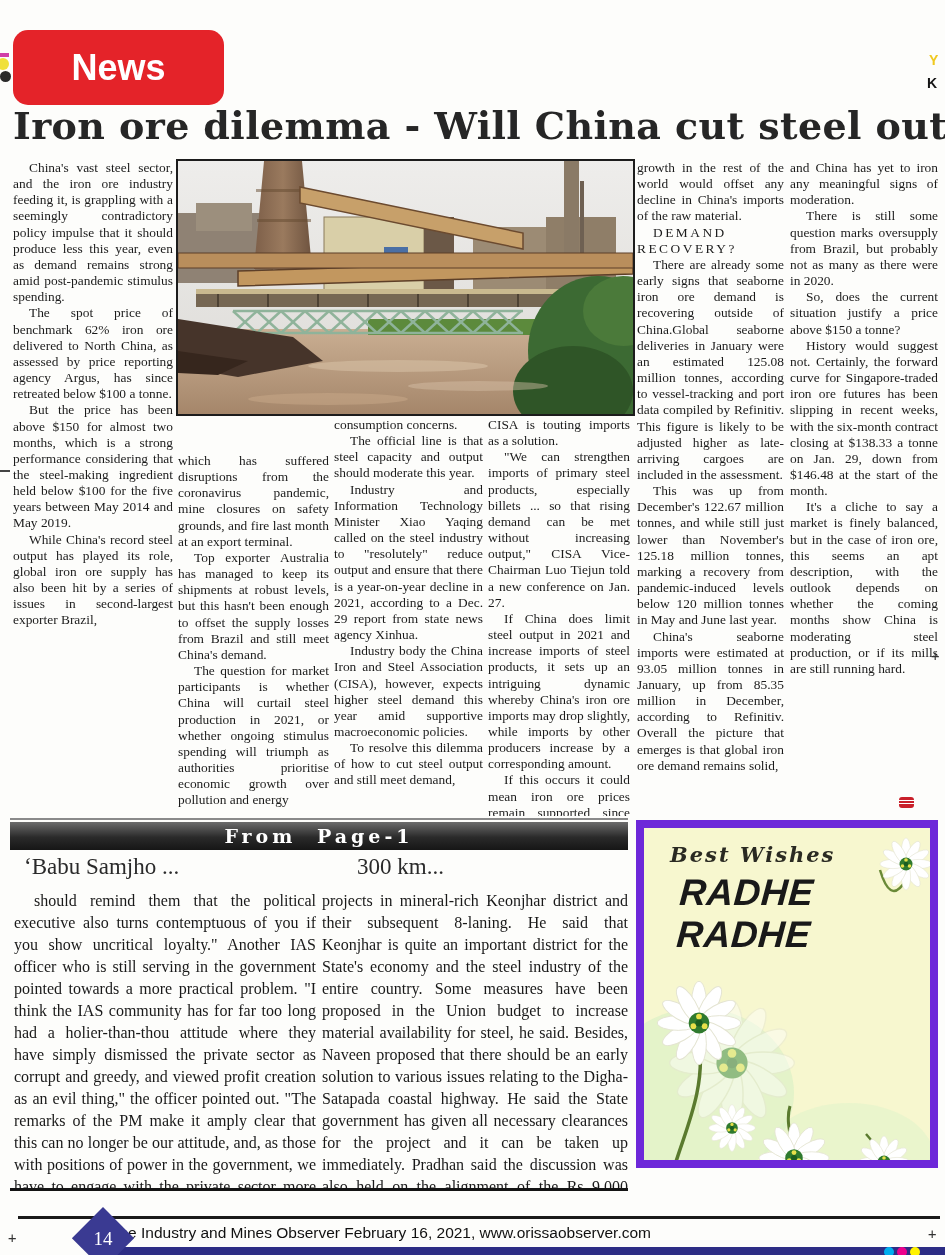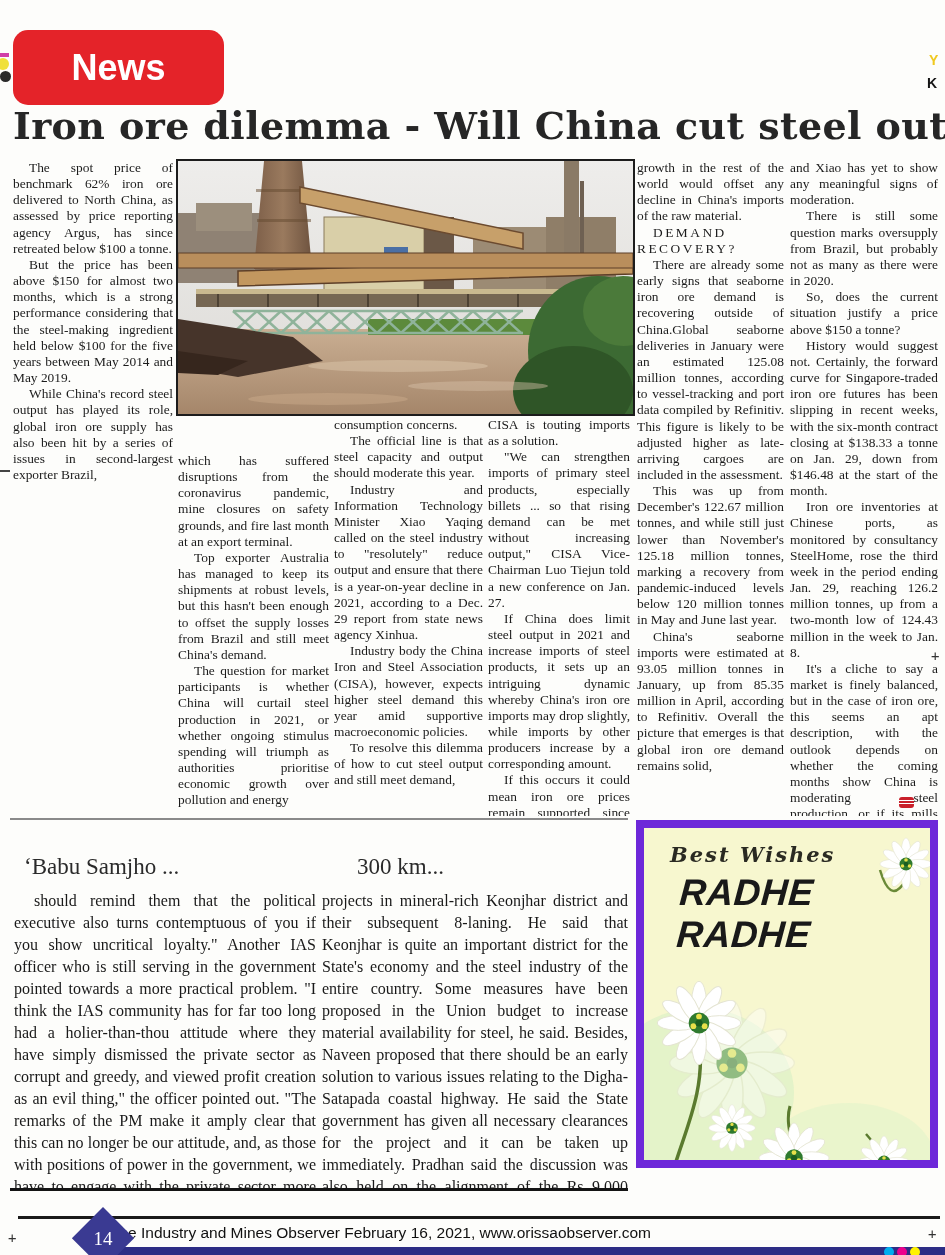--- a/index.html
+++ b/index.html
@@ -225,20 +225,21 @@
       <ellipse cx="395" cy="230" rx="60" ry="45" fill="#2f5527"></ellipse>
       <ellipse cx="445" cy="150" rx="40" ry="35" fill="#4b7a3a"></ellipse>
 
       <ellipse cx="220" cy="205" rx="90" ry="6" fill="#d8c2a8" opacity="0.55"></ellipse>
       <ellipse cx="300" cy="225" rx="70" ry="5" fill="#d8c2a8" opacity="0.45"></ellipse>
       <ellipse cx="150" cy="238" rx="80" ry="6" fill="#caa98a" opacity="0.5"></ellipse>
     </svg>
   </div>
 
   <div class="col col1">
+      <p class="para">China's vast steel sector, and the iron ore industry feeding it, is grappling with a seemingly contradictory policy impulse that it should produce less this year, even as demand remains strong amid post-pandemic stimulus spending.</p>
       <p class="para">The spot price of benchmark 62% iron ore delivered to North China, as assessed by price reporting agency Argus, has since retreated below $100 a tonne.</p>
       <p class="para">But the price has been above $150 for almost two months, which is a strong performance considering that the steel-making ingredient held below $100 for the five years between May 2014 and May 2019.</p>
       <p class="para">While China's record steel output has played its role, global iron ore supply has also been hit by a series of issues in second-largest exporter Brazil,</p>
     </div>
   <div class="col col2 cont">
       <p class="para">which has suffered disruptions from the coronavirus pandemic, mine closures on safety grounds, and fire last month at an export terminal.</p>
       <p class="para">Top exporter Australia has managed to keep its shipments at robust levels, but this hasn't been enough to offset the supply losses from Brazil and still meet China's demand.</p>
       <p class="para">The question for market participants is whether China will curtail steel production in 2021, or whether ongoing stimulus spending will triumph as authorities prioritise economic growth over pollution and energy</p>
     </div>
   <div class="col col3 cont">
@@ -252,33 +253,33 @@
       <p class="para">CISA is touting imports as a solution.</p>
       <p class="para">"We can strengthen imports of primary steel products, especially billets ... so that rising demand can be met without increasing output," CISA Vice-Chairman Luo Tiejun told a new conference on Jan. 27.</p>
       <p class="para">If China does limit steel output in 2021 and increase imports of steel products, it sets up an intriguing dynamic whereby China's iron ore imports may drop slightly, while imports by other producers increase by a corresponding amount.</p>
       <p class="para">If this occurs it could mean iron ore prices remain supported since demand</p>
     </div>
   <div class="col col5 cont">
       <p class="para">growth in the rest of the world would offset any decline in China's imports of the raw material.</p>
       <p class="para caps">DEMAND RECOVERY?</p>
       <p class="para">There are already some early signs that seaborne iron ore demand is recovering outside of China.Global seaborne deliveries in January were an estimated 125.08 million tonnes, according to vessel-tracking and port data compiled by Refinitiv. This figure is likely to be adjusted higher as late-arriving cargoes are included in the assessment.</p>
       <p class="para">This was up from December's 122.67 million tonnes, and while still just lower than November's 125.18 million tonnes, marking a recovery from pandemic-induced levels below 120 million tonnes in May and June last year.</p>
-      <p class="para">China's seaborne imports were estimated at 93.05 million tonnes in January, up from 85.35 million in April, according to Refinitiv. Overall the picture that emerges is that global iron ore demand remains solid,</p>
+      <p class="para">China's seaborne imports were estimated at 93.05 million tonnes in January, up from 85.35 million in December, according to Refinitiv. Overall the picture that emerges is that global iron ore demand remains solid,</p>
     </div>
   <div class="col col6 cont">
-      <p class="para">and Xiao has yet to show any meaningful signs of moderation.</p>
+      <p class="para">and China has yet to iron any meaningful signs of moderation.</p>
       <p class="para">There is still some question marks oversupply from Brazil, but probably not as many as there were in 2020.</p>
       <p class="para">So, does the current situation justify a price above $150 a tonne?</p>
       <p class="para">History would suggest not. Certainly, the forward curve for Singapore-traded iron ore futures has been slipping in recent weeks, with the six-month contract closing at $138.33 a tonne on Jan. 29, down from $146.48 at the start of the month.</p>
-      <p class="para">Iron ore inventories at Chinese ports, as monitored by consultancy SteelHome, rose the third week in the period ending Jan. 29, reaching 126.2 million tonnes, up from a two-month low of 124.43 million in the week to Jan. 8.</p>
       <p class="para">It's a cliche to say a market is finely balanced, but in the case of iron ore, this seems an apt description, with the outlook depends on whether the coming months show China is moderating steel production, or if its mills are still running hard.</p>
     </div>
   <div class="end-mark"></div>
 
   <div class="fp-toprule"></div>
+  <div class="fp-bar">From Page-1</div>
   <div class="fp-subhead fp-subhead-left">‘Babu Samjho ...</div>
   <div class="fp-subhead fp-subhead-right">300 km...</div>
   <div class="fp-col fp-left">
       <p class="para">should remind them that the political executive also turns contemptuous of you if you show uncritical loyalty." Another IAS officer who is still serving in the government pointed towards a more practical problem. "I think the IAS community has for far too long had a holier-than-thou attitude where they have simply dismissed the private sector as corrupt and greedy, and viewed profit creation as an evil thing," the officer pointed out. "The remarks of the PM make it amply clear that this can no longer be our attitude, and, as those with positions of power in the government, we have to engage with the private sector more meaningfully. If anything, this statement tells me it is time for IAS officers to shed their arrogance," he said.  A CPR survey published this month appeared to corroborate the claim that most IAS officers view the private sector with a "striking disregard and suspicion".  "The Prime Minister has made it amply clear that the private sector has to be treated as an ally, it would be foolish for the babu to not get the ishara," the officer said, referring to a popular song from the 1958 Hindi film ChaltiKaNaamGaadi.</p>
     </div>
   <div class="fp-col fp-right cont">
       <p class="para">projects in mineral-rich Keonjhar district and their subsequent 8-laning. He said that Keonjhar is quite an important district for the State's economy and the steel industry of the entire country. Some measures have been proposed in the Union budget to increase material availability for steel, he said. Besides, Naveen proposed that there should be an early solution to various issues relating to the Digha-Satapada coastal highway. He said the State government has given all necessary clearances for the project and it can be taken up immediately. Pradhan said the discussion was also held on the alignment of the Rs 9,000 crore coastal highway project and the State government agreed to make all required arrangements while speeding up approvals. The project will boost tourism, pisciculture, food processing industry and make goods transport easier, he said. Issues of port connectivity including Gopalpur, Subarnarekha, Astarang, Paradip, and Dhamra were discussed. Among others, Ampani-Jeypore road, Bhubaneswar-Puri expressway, and Raipur-Visakhapatnam road were also discussed.</p>
     </div>
   <div class="fp-botrule"></div>
 

